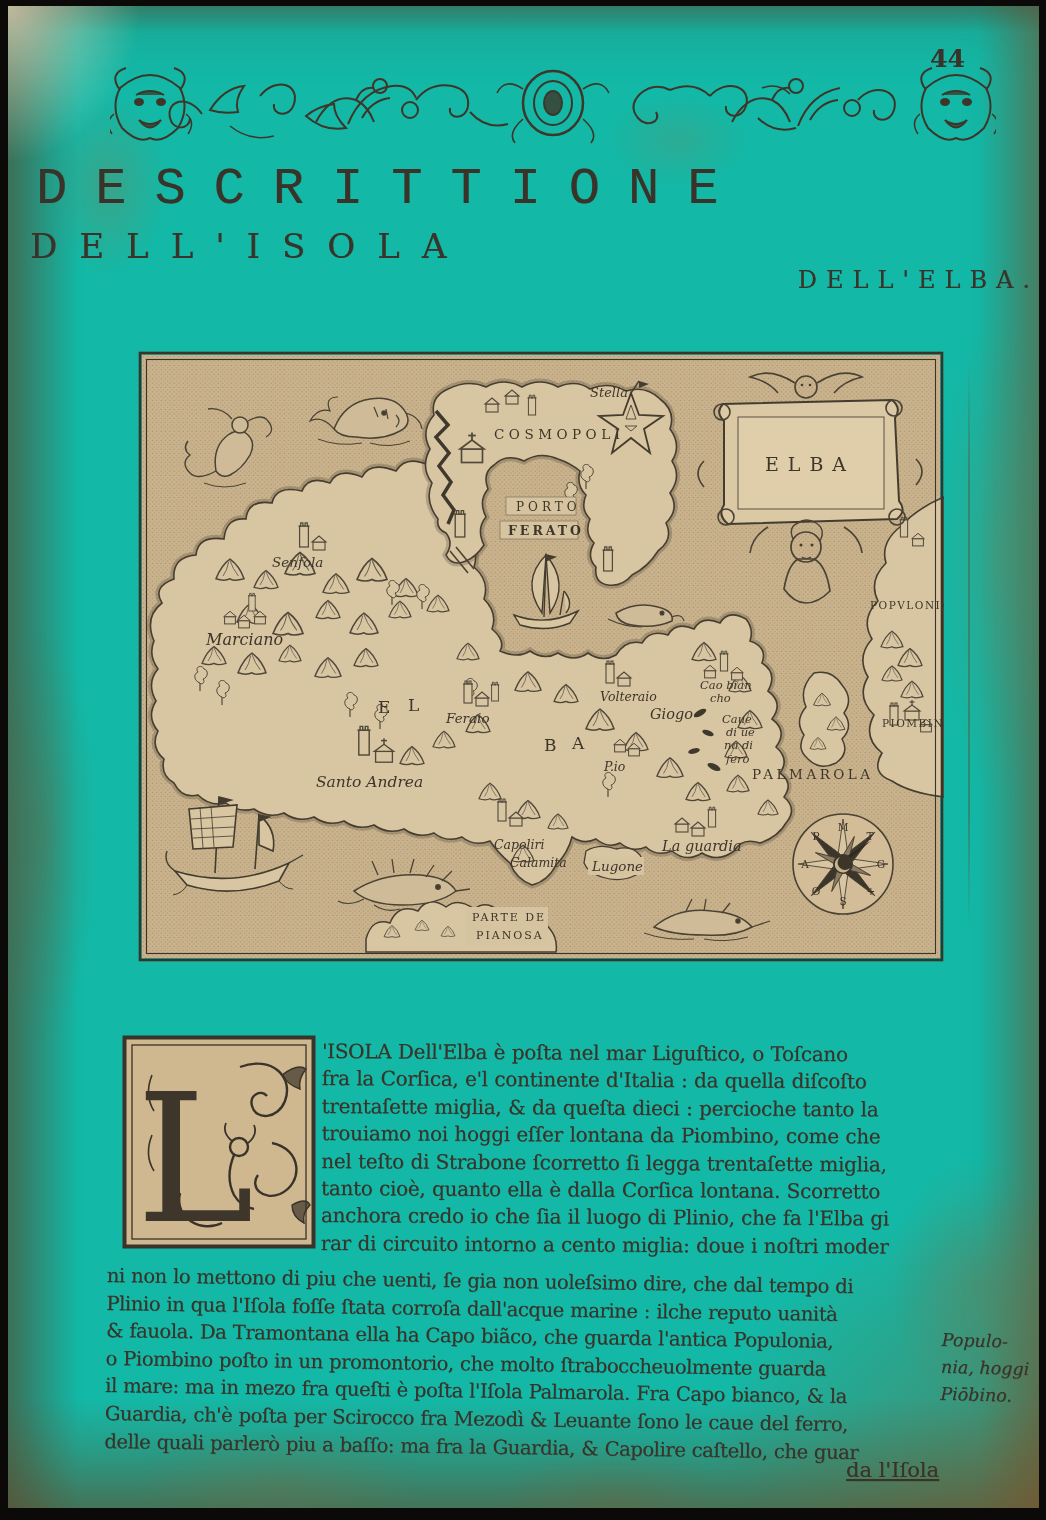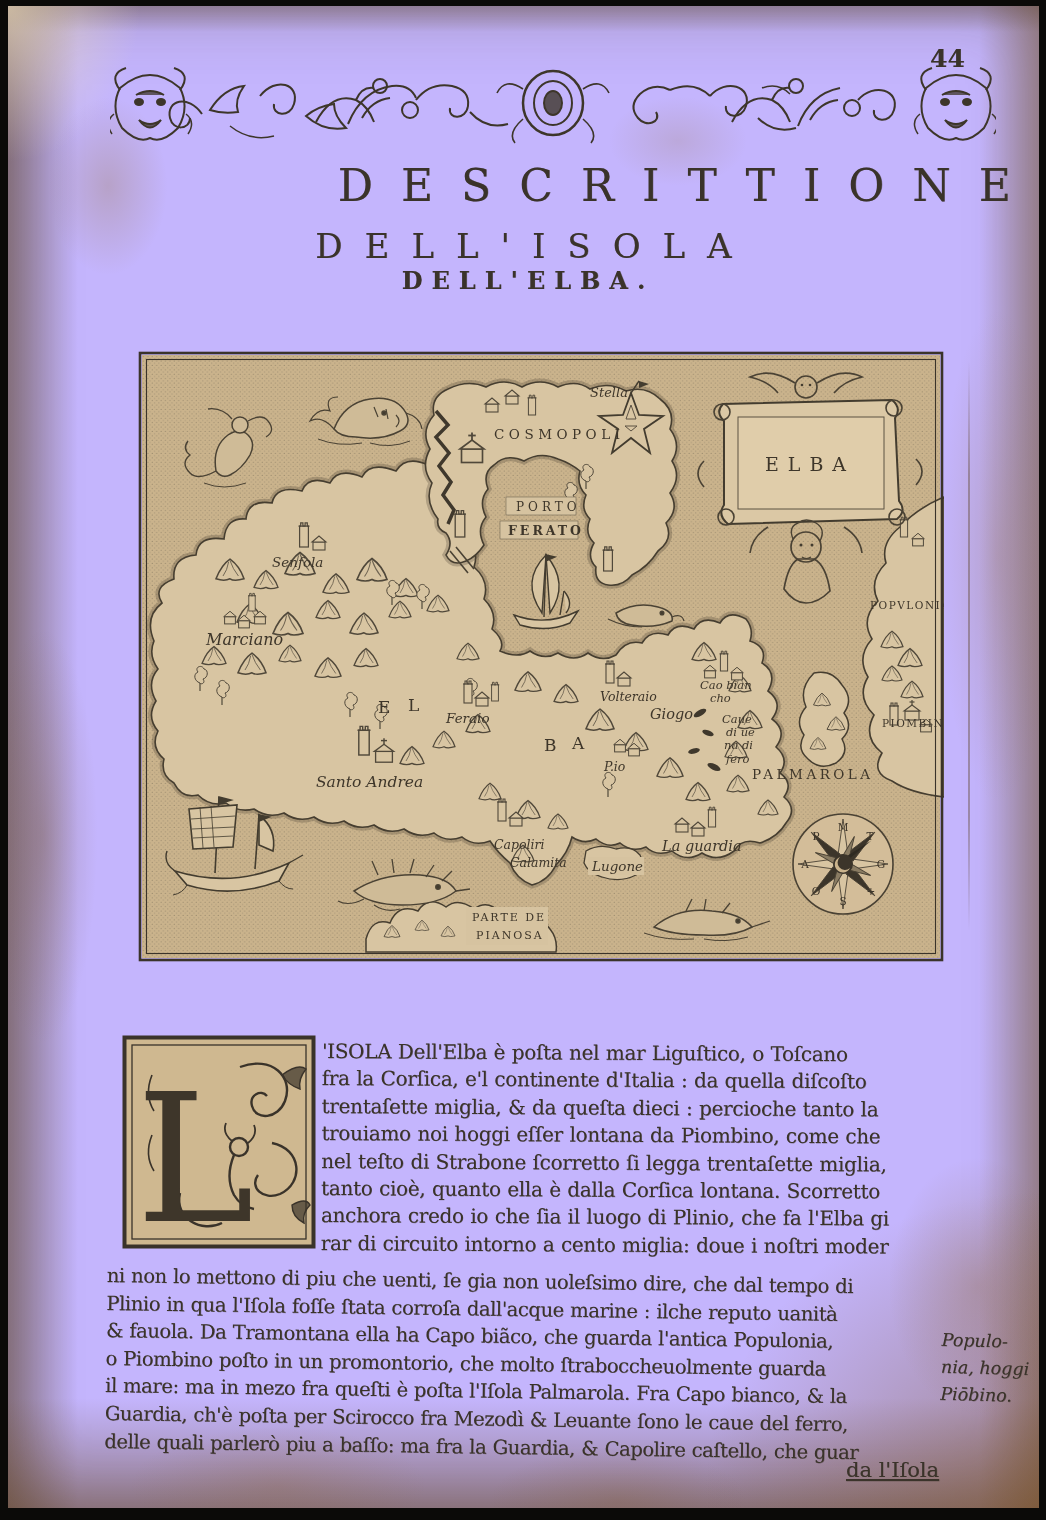--- a/index.html
+++ b/index.html
@@ -1,39 +1,39 @@
 <!DOCTYPE html>
 <html><head>
 <meta charset="utf-8">
 <style>
   html,body{margin:0;padding:0;}
   body{width:1046px;height:1520px;position:relative;background:#0b0a08;font-family:"DejaVu Serif",serif;overflow:hidden;}
-  .paper{position:absolute;left:8px;top:6px;width:1031px;height:1502px;background:#c4b5fd;overflow:hidden;
+  .paper{position:absolute;left:8px;top:6px;width:1031px;height:1502px;background:#14b8a6;overflow:hidden;
          box-shadow:inset 0 0 70px rgba(70,48,24,.38);}
   .shade{position:absolute;pointer-events:none;}
   .edge-left{left:0;top:0;width:70px;height:100%;background:linear-gradient(90deg,rgba(92,66,38,.5),rgba(92,66,38,0));}
   .edge-right{right:0;top:0;width:60px;height:100%;background:linear-gradient(270deg,rgba(120,88,50,.45),rgba(120,88,50,0));}
   .edge-bottom{left:0;bottom:0;width:100%;height:110px;background:linear-gradient(0deg,rgba(105,74,40,.5),rgba(105,74,40,0));}
   .edge-top{left:0;top:0;width:100%;height:26px;background:linear-gradient(180deg,rgba(90,66,40,.35),rgba(90,66,40,0));}
   .corner-br{right:0;bottom:0;width:340px;height:320px;background:radial-gradient(ellipse at 100% 100%,rgba(128,88,44,.55),rgba(128,88,44,0) 70%);}
   .curl-tl{left:0;top:0;width:170px;height:200px;background:radial-gradient(ellipse at 0% 0%,rgba(232,216,186,.75),rgba(232,216,186,0) 55%);}
   .stain{position:absolute;border-radius:50%;pointer-events:none;}
   .s1{left:40px;top:90px;width:120px;height:180px;background:radial-gradient(ellipse,rgba(150,112,64,.28),transparent 70%);}
   .s2{left:600px;top:90px;width:140px;height:90px;background:radial-gradient(ellipse,rgba(150,112,64,.18),transparent 70%);}
   .s3{left:880px;top:1150px;width:180px;height:260px;background:radial-gradient(ellipse,rgba(140,98,50,.30),transparent 70%);}
   .s4{left:120px;top:1420px;width:300px;height:120px;background:radial-gradient(ellipse,rgba(140,100,52,.22),transparent 70%);}
   .s5{left:480px;top:1440px;width:260px;height:110px;background:radial-gradient(ellipse,rgba(130,92,48,.25),transparent 70%);}
   .s6{left:-20px;top:620px;width:110px;height:420px;background:radial-gradient(ellipse,rgba(120,86,46,.25),transparent 70%);}
   .s7{left:930px;top:300px;width:120px;height:500px;background:radial-gradient(ellipse,rgba(150,110,60,.22),transparent 70%);}
   .crease{position:absolute;left:960px;top:355px;width:2px;height:570px;background:linear-gradient(rgba(92,68,42,0),rgba(92,68,42,.4) 20%,rgba(92,68,42,.4) 80%,rgba(92,68,42,0));}
   .ink{color:#3a332a;text-shadow:0.4px 0.4px 0.6px rgba(54,44,32,.45);}
   .pagenum{position:absolute;left:922px;top:38px;font-size:25px;font-weight:bold;}
-  .t1{position:absolute;left:0;width:100%;text-align:right;top:154px;font-size:44px;letter-spacing:28px;text-indent:28px;}
-  .t2{position:absolute;left:0;width:100%;text-align:center;top:220px;font-size:34px;letter-spacing:22px;text-indent:22px;}
-  .t3{position:absolute;left:0;width:100%;text-align:center;top:260px;font-size:24px;letter-spacing:9px;text-indent:9px;font-weight:bold;}
+  .t1{position:absolute;left:0;width:100%;text-align:left;top:154px;font-size:52px;letter-spacing:28px;text-indent:28px;font-family:Liberation Mono, monospace;}
+  .t2{position:absolute;left:0;width:100%;text-align:left;top:220px;font-size:34px;letter-spacing:22px;text-indent:22px;}
+  .t3{position:absolute;left:0;width:100%;text-align:right;top:260px;font-size:24px;letter-spacing:9px;text-indent:9px;font-weight:normal;}
   .frieze{position:absolute;left:102px;top:50px;width:886px;height:102px;}
   .mapwrap{position:absolute;left:130px;top:345px;width:806px;height:611px;}
   .initial{position:absolute;left:114px;top:1029px;width:194px;height:214px;}
   .bodyind{position:absolute;left:314px;top:1032px;width:630px;transform:rotate(0.35deg);transform-origin:left top;}
   .bodyfull{position:absolute;left:99px;top:1256px;width:845px;transform:rotate(0.85deg);transform-origin:left top;}
   .bl{white-space:nowrap;font-size:20px;line-height:27.4px;letter-spacing:-0.3px;word-spacing:0.5px;}
   .bodyfull .bl{font-size:19.6px;line-height:27.6px;letter-spacing:-0.45px;}
   .margnote{position:absolute;left:933px;top:1322px;width:92px;font-style:italic;font-size:17.5px;line-height:27px;transform:rotate(1.5deg);}
   .catchword{position:absolute;left:838px;top:1452px;font-size:21px;text-decoration:underline;}
   svg text{fill:#3e362a;}

